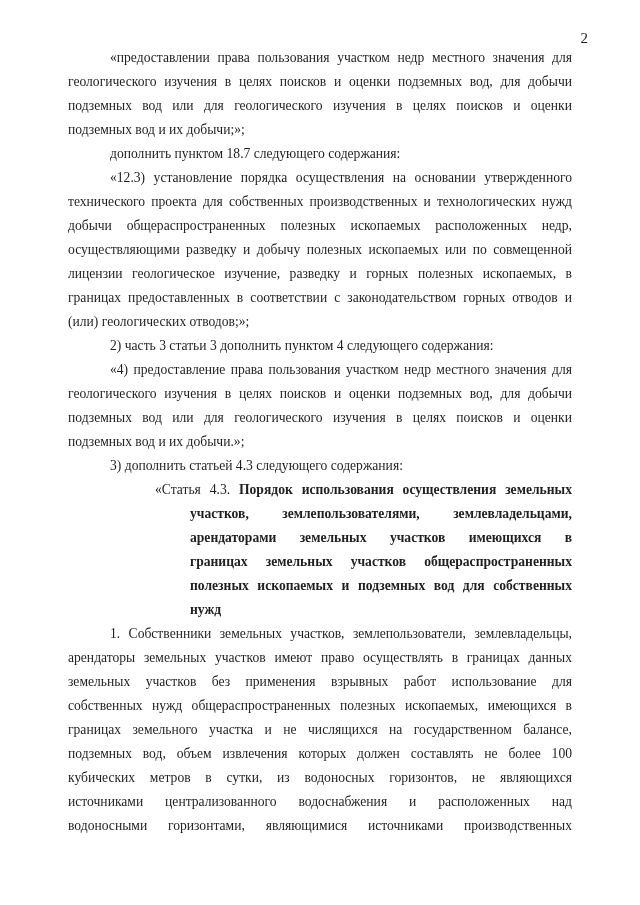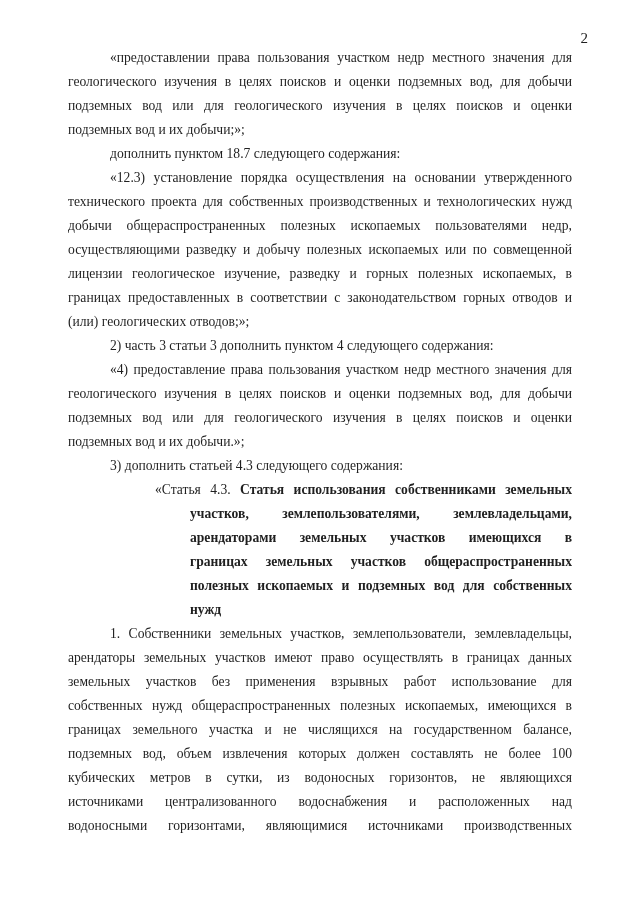--- a/index.html
+++ b/index.html
@@ -51,40 +51,40 @@
       <div class="line">геологического изучения в целях поисков и оценки подземных вод, для добычи</div>
       <div class="line">подземных вод или для геологического изучения в целях поисков и оценки</div>
       <div class="line last">подземных вод и их добычи;»;</div>
     </div>
     <div class="paragraph body">
       <div class="line ind last">дополнить пунктом 18.7 следующего содержания:</div>
     </div>
     <div class="paragraph body">
       <div class="line ind">«12.3) установление порядка осуществления на основании утвержденного</div>
       <div class="line">технического проекта для собственных производственных и технологических нужд</div>
-      <div class="line">добычи общераспространенных полезных ископаемых пользователями недр,</div>
+      <div class="line">добычи общераспространенных полезных ископаемых расположенных недр,</div>
       <div class="line">осуществляющими разведку и добычу полезных ископаемых или по совмещенной</div>
       <div class="line">лицензии геологическое изучение, разведку и горных полезных ископаемых, в</div>
       <div class="line">границах предоставленных в соответствии с законодательством горных отводов и</div>
       <div class="line last">(или) геологических отводов;»;</div>
     </div>
     <div class="paragraph body">
       <div class="line ind last">2) часть 3 статьи 3 дополнить пунктом 4 следующего содержания:</div>
     </div>
     <div class="paragraph body">
       <div class="line ind">«4) предоставление права пользования участком недр местного значения для</div>
       <div class="line">геологического изучения в целях поисков и оценки подземных вод, для добычи</div>
       <div class="line">подземных вод или для геологического изучения в целях поисков и оценки</div>
       <div class="line last">подземных вод и их добычи.»;</div>
     </div>
     <div class="paragraph body">
       <div class="line ind last">3) дополнить статьей 4.3 следующего содержания:</div>
     </div>
     <div class="paragraph heading">
-      <div class="line ind"><span class="leader">«Статья 4.3.</span> <span>Статья использования собственниками земельных</span></div>
+      <div class="line ind"><span class="leader">«Статья 4.3.</span> <span>Порядок использования осуществления земельных</span></div>
       <div class="line">участков, землепользователями, землевладельцами,</div>
       <div class="line">арендаторами земельных участков  имеющихся в</div>
       <div class="line">границах земельных участков общераспространенных</div>
       <div class="line">полезных ископаемых и подземных вод для собственных</div>
       <div class="line last">нужд</div>
     </div>
     <div class="paragraph body">
       <div class="line ind">1. Собственники земельных участков, землепользователи, землевладельцы,</div>
       <div class="line">арендаторы земельных участков имеют право осуществлять в границах данных</div>
       <div class="line">земельных участков без применения взрывных работ использование для</div>

